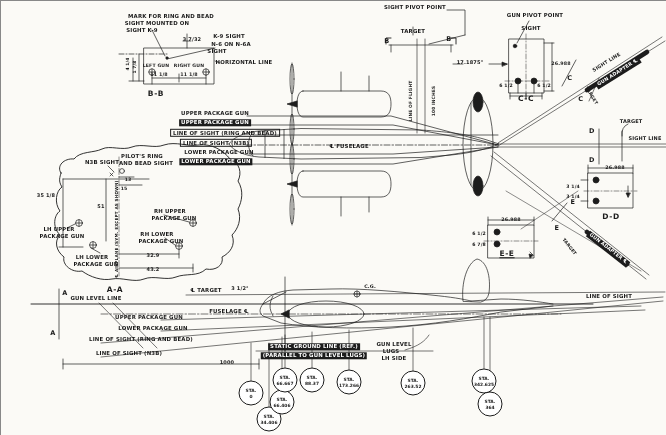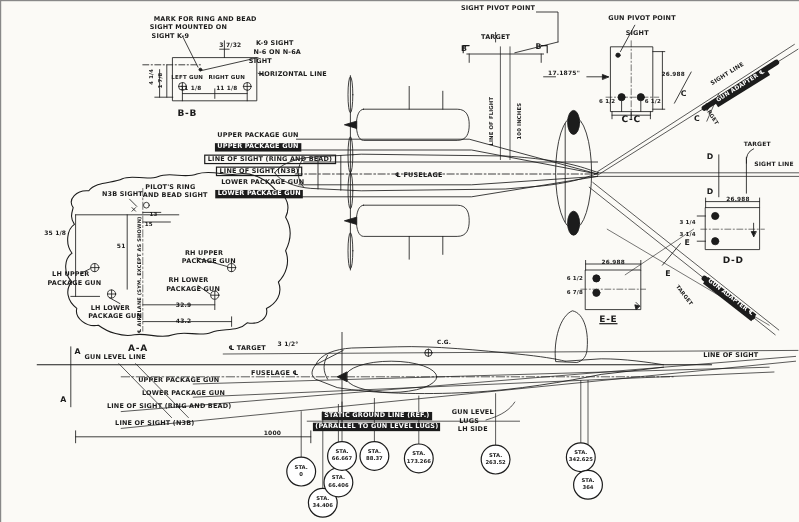--- a/index.html
+++ b/index.html
@@ -224,21 +224,21 @@
       <span class="lbl" style="left: 572px; top: 186px; font-size: 4.6px; transform: translate(-50%, -50%);">3 1/4</span>
       <span class="lbl" style="left: 572px; top: 196px; font-size: 4.6px; transform: translate(-50%, -50%);">3 1/4</span>
       <span class="lbl bold" style="left: 610px; top: 216px; font-size: 7.5px; transform: translate(-50%, -50%);">D-D</span>
       <span class="lbl bold" style="left: 572px; top: 201px; font-size: 6.5px; transform: translate(-50%, -50%);">E</span>
       <span class="lbl bold" style="left: 556px; top: 227px; font-size: 6.5px; transform: translate(-50%, -50%);">E</span>
       <span class="lbl" style="left: 568px; top: 246px; font-size: 4.4px; transform: translate(-50%, -50%) rotate(52deg);">TARGET</span>
       <span class="lbl inv" style="left: 607px; top: 248px; font-size: 4.8px; transform: translate(-50%, -50%) rotate(38deg);">GUN ADAPTER ℄</span>
       <span class="lbl" style="left: 510px; top: 219px; font-size: 4.8px; transform: translate(-50%, -50%);">26.988</span>
       <span class="lbl" style="left: 478px; top: 233px; font-size: 4.6px; transform: translate(-50%, -50%);">6 1/2</span>
       <span class="lbl" style="left: 478px; top: 244px; font-size: 4.6px; transform: translate(-50%, -50%);">6 7/8</span>
-      <span class="lbl bold" style="left: 506px; top: 265px; font-size: 7.5px; transform: translate(-50%, -50%); text-decoration: underline;">E-E</span>
+      <span class="lbl bold" style="left: 506px; top: 253px; font-size: 7.5px; transform: translate(-50%, -50%); text-decoration: underline;">E-E</span>
       <span class="lbl" style="left: 101px; top: 162px; font-size: 5.4px; transform: translate(-50%, -50%);">N3B SIGHT</span>
       <span class="lbl" style="left: 141px; top: 156px; font-size: 5.4px; transform: translate(-50%, -50%);">PILOT'S RING</span>
       <span class="lbl" style="left: 145px; top: 163px; font-size: 5.4px; transform: translate(-50%, -50%);">AND BEAD SIGHT</span>
       <span class="lbl" style="left: 45px; top: 194px; font-size: 5px; transform: translate(-50%, -50%);">35 1/8</span>
       <span class="lbl" style="left: 100px; top: 205px; font-size: 5px; transform: translate(-50%, -50%);">51</span>
       <span class="lbl" style="left: 127px; top: 179px; font-size: 4.6px; transform: translate(-50%, -50%);">13</span>
       <span class="lbl" style="left: 123px; top: 188px; font-size: 4.6px; transform: translate(-50%, -50%);">15</span>
       <span class="lbl" style="left: 116px; top: 228px; font-size: 4.2px; transform: translate(-50%, -50%) rotate(-90deg);">℄ AIRPLANE (SYM. EXCEPT AS SHOWN)</span>
       <span class="lbl" style="left: 58px; top: 229px; font-size: 5.4px; transform: translate(-50%, -50%);">LH UPPER</span>
       <span class="lbl" style="left: 61px; top: 236px; font-size: 5.4px; transform: translate(-50%, -50%);">PACKAGE GUN</span>

